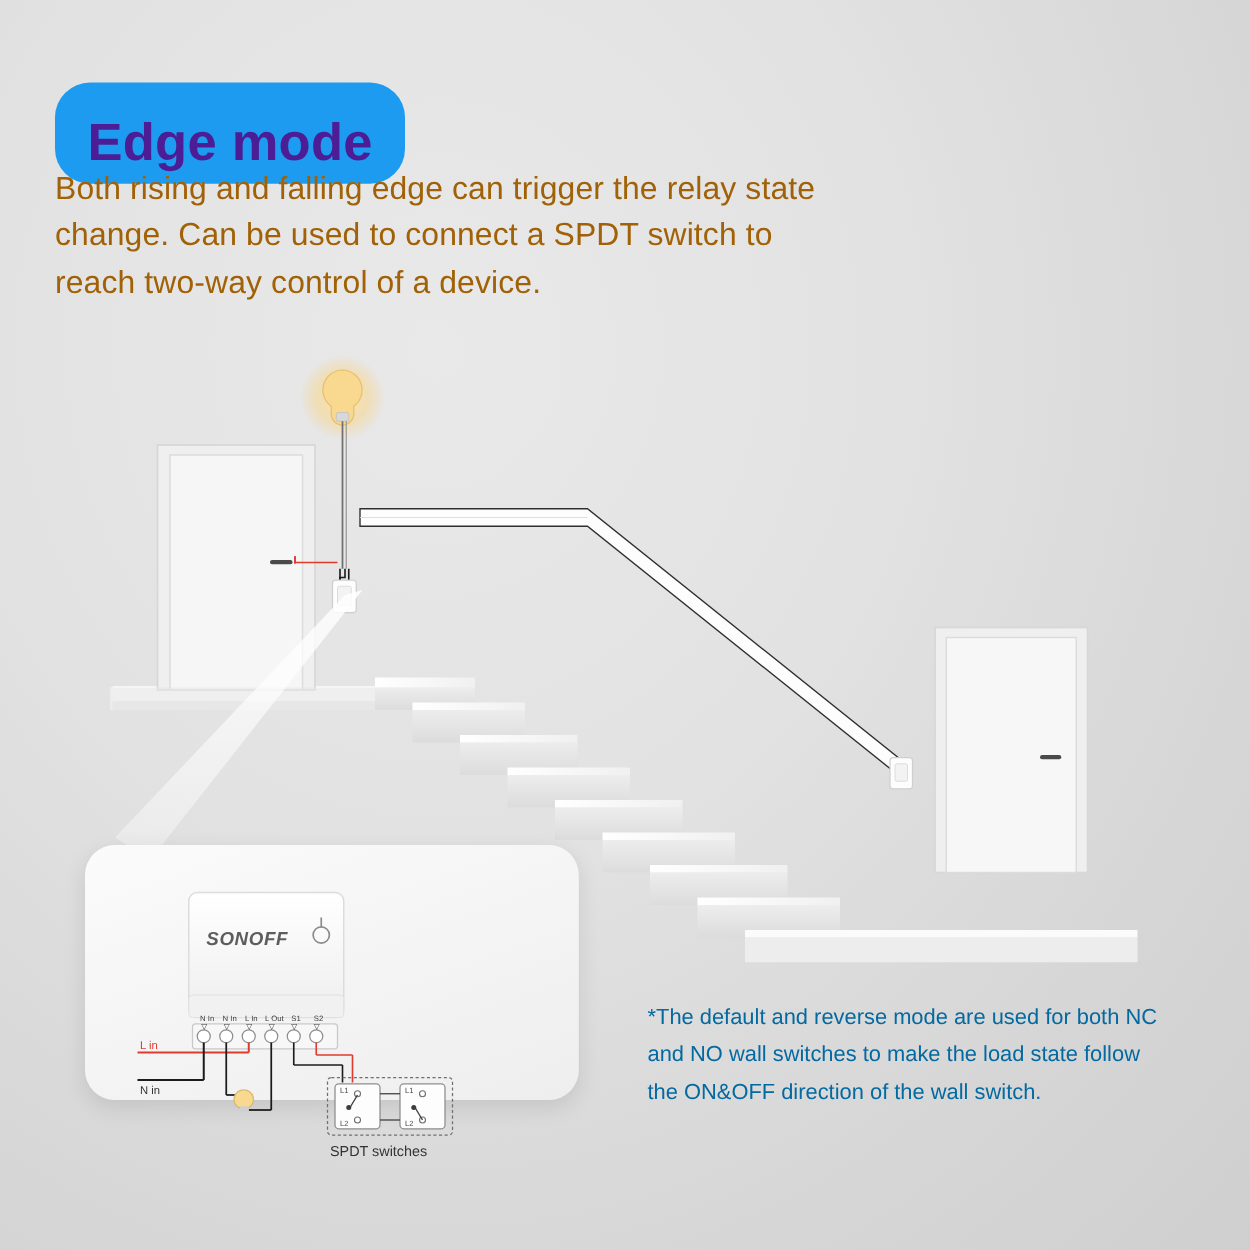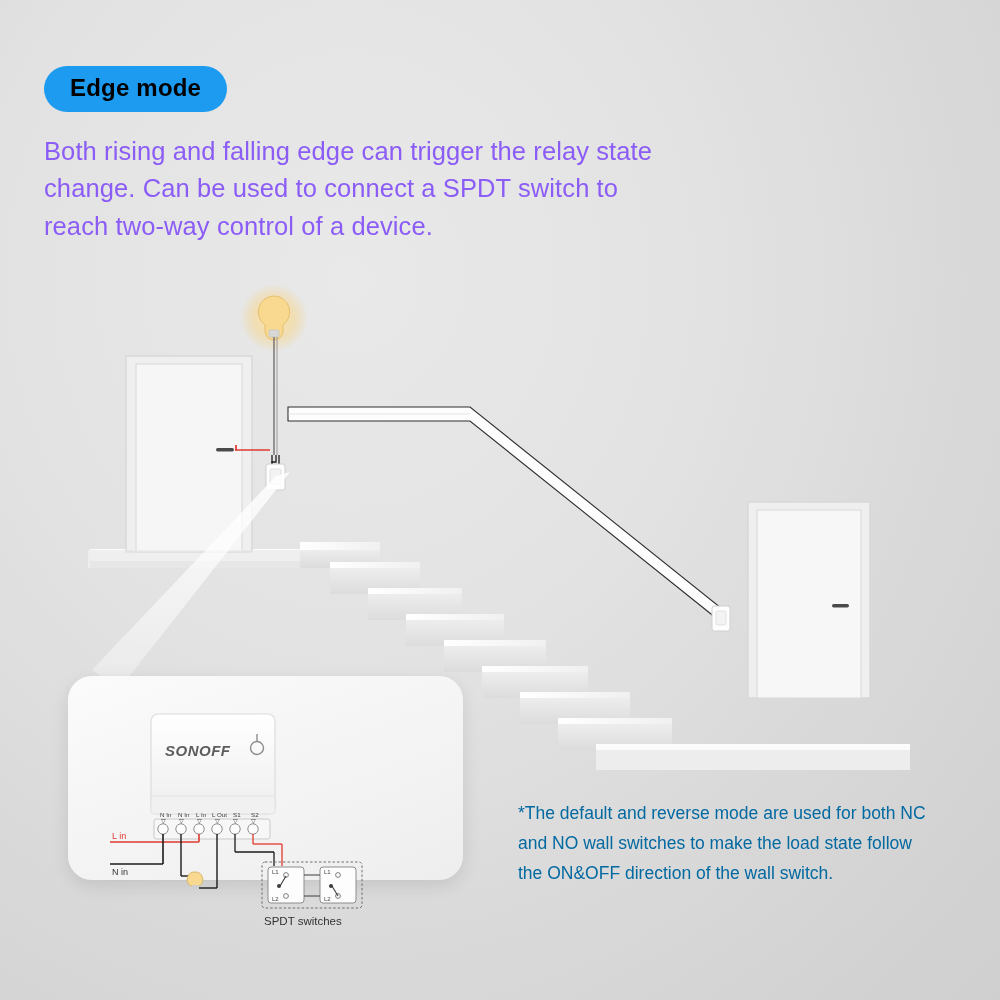--- a/index.html
+++ b/index.html
@@ -14,35 +14,35 @@
     overflow: hidden;
     position: relative;
   }
 
   
   .badge {
     position: absolute;
     left: 44px;
     top: 66px;
     background: #1d9bf0;
-    color: #000000;
-    font-size: 24px;
+    color: #4c1d95;
+    font-size: 42px;
     font-weight: bold;
     letter-spacing: 0.2px;
-    padding: 10px 26px 12px 26px;
+    padding: 27px 26px 12px 26px;
     border-radius: 28px;
     line-height: 1;
   }
   .intro {
     position: absolute;
     left: 44px;
     top: 133px;
     width: 640px;
     font-size: 25.5px;
-    color: #8b5cf6;
+    color: #a16207;
     line-height: 1.47;
     letter-spacing: 0.1px;
   }
 
   
   .scene {
     position: absolute;
     left: 0;
     top: 250px;
     width: 1000px;

